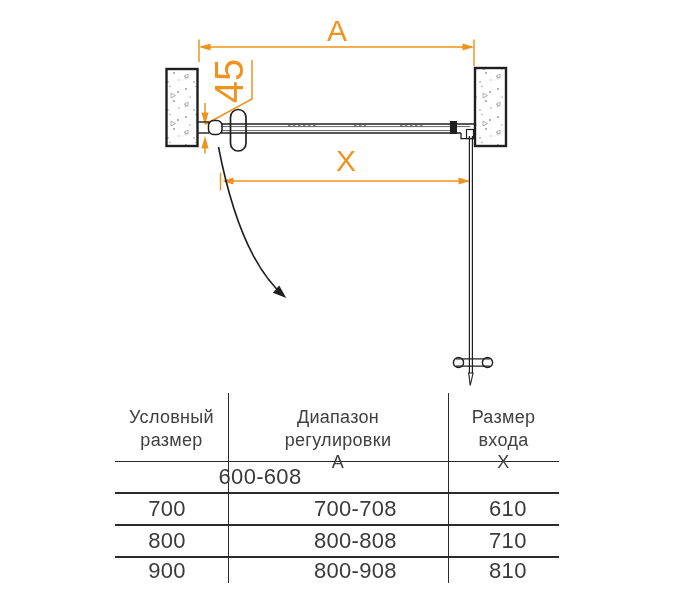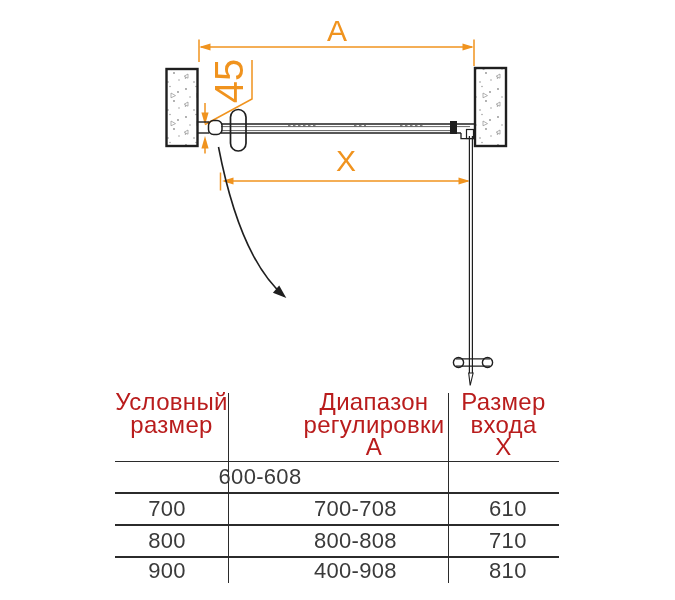--- a/index.html
+++ b/index.html
@@ -12,21 +12,21 @@
   .orange-stroke{stroke:#F0931E;stroke-width:1.5;fill:none;}
   .orange-fill{fill:#F0931E;stroke:none;}
   .dimtext{font-family:"Liberation Sans",sans-serif;font-size:30px;fill:#F0931E;}
   .dimtext45{font-family:"Liberation Sans",sans-serif;font-size:40px;fill:#F0931E;}
   .blk{stroke:#1f1f1f;fill:none;}
   .blk-thin{stroke:#3c3c3c;stroke-width:0.8;fill:none;}
   .wall{fill:url(#concrete);stroke:#1f1f1f;stroke-width:2.4;}
   
   .tbl-hline{position:absolute;left:115px;width:444px;height:1.6px;background:#2b2b2b;}
   .tbl-vline{position:absolute;top:393px;width:1.3px;height:190px;background:#2b2b2b;}
-  .tbl-head{position:absolute;top:391px;text-align:center;font-size:24px;line-height:22.5px;letter-spacing:0.3px;color:#b91c1c;}
+  .tbl-head{position:absolute;top:406px;text-align:center;font-size:18px;line-height:22.5px;letter-spacing:0.3px;color:#404040;}
   .tbl-head span{display:block;}
   .tbl-row{position:absolute;left:115px;width:444px;display:flex;align-items:center;font-size:22px;letter-spacing:0.3px;color:#3a3a3a;}
   .cell-1{width:113px;text-align:center;}
   .cell-2{width:220px;text-align:center;padding-left:35px;}
   .cell-3{width:111px;text-align:center;}
 </style>
 </head>
 <body>
 
 <div class="canvas">
@@ -131,21 +131,21 @@
     <div class="tbl-hline" style="top:492px;"></div>
     <div class="tbl-hline" style="top:524px;"></div>
     <div class="tbl-hline" style="top:556px;"></div>
     <div class="tbl-vline" style="left:228px;"></div>
     <div class="tbl-vline" style="left:448px;"></div>
 
     <div class="tbl-head" style="left:115px;width:113px;">
       <span>Условный</span>
       <span>размер</span>
     </div>
-    <div class="tbl-head" style="left:228px;width:220px;padding-left:36px;">
+    <div class="tbl-head" style="left:228px;width:220px;">
       <span>Диапазон</span>
       <span>регулировки</span>
       <span>А</span>
     </div>
     <div class="tbl-head" style="left:448px;width:111px;">
       <span>Размер</span>
       <span>входа</span>
       <span>Х</span>
     </div>
 
@@ -157,18 +157,18 @@
       <span class="cell-2">700-708</span>
       <span class="cell-3">610</span>
     </div>
     <div class="tbl-row" style="top:525px;height:31px;justify-content:space-between;">
       <span class="cell-1">800</span>
       <span class="cell-2">800-808</span>
       <span class="cell-3">710</span>
     </div>
     <div class="tbl-row" style="top:556px;height:29px;">
       <span class="cell-1">900</span>
-      <span class="cell-2">400-908</span>
+      <span class="cell-2">800-908</span>
       <span class="cell-3">810</span>
     </div>
   </div>
 
 </div>
 
 </body></html>

